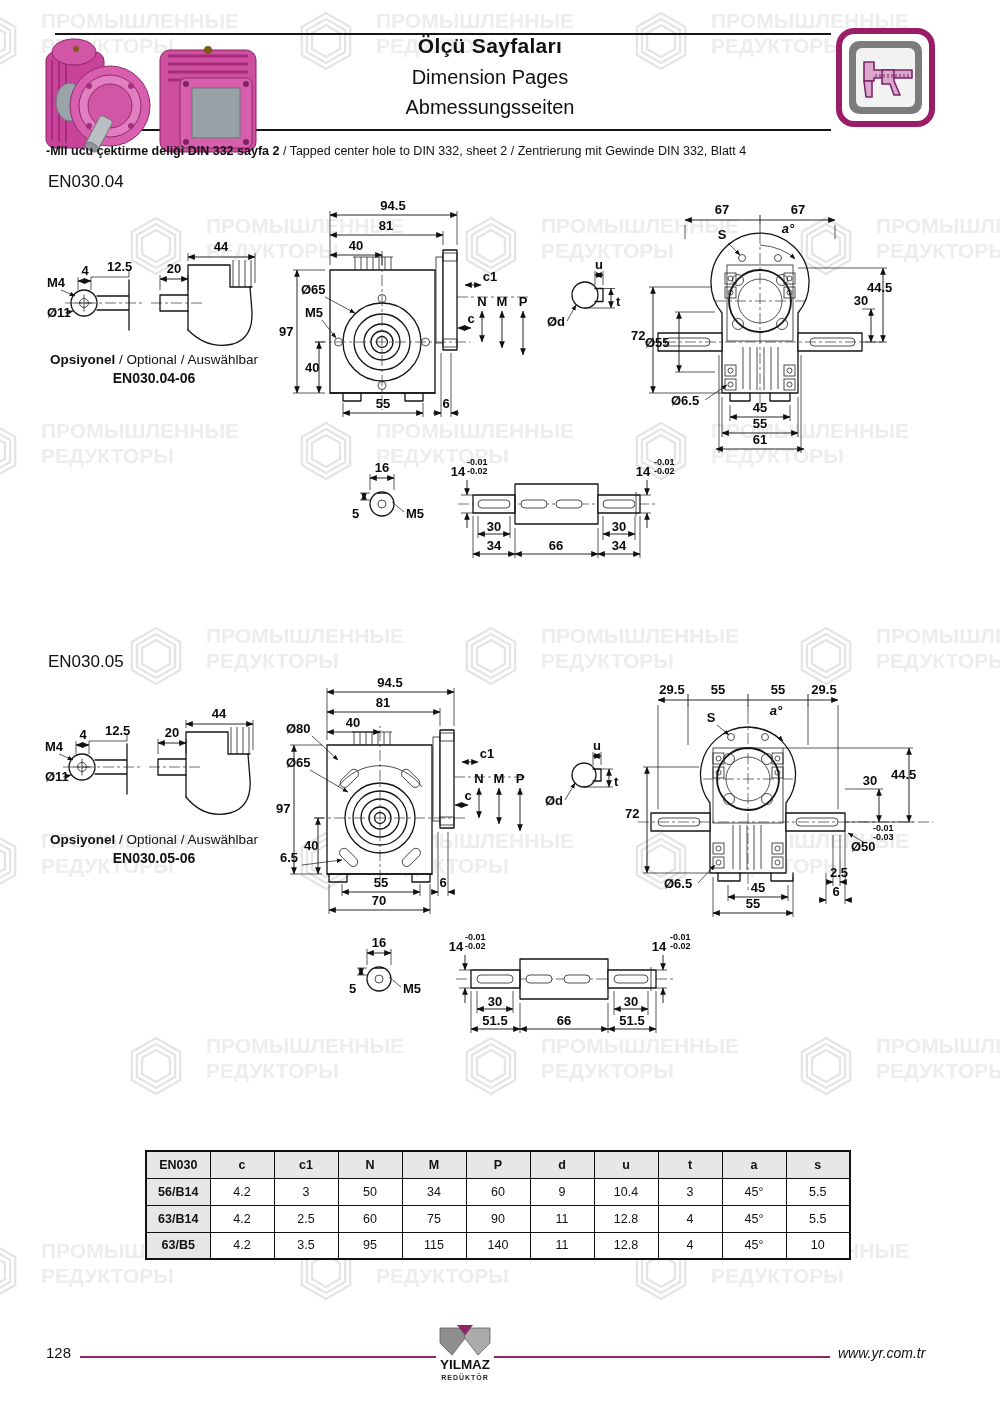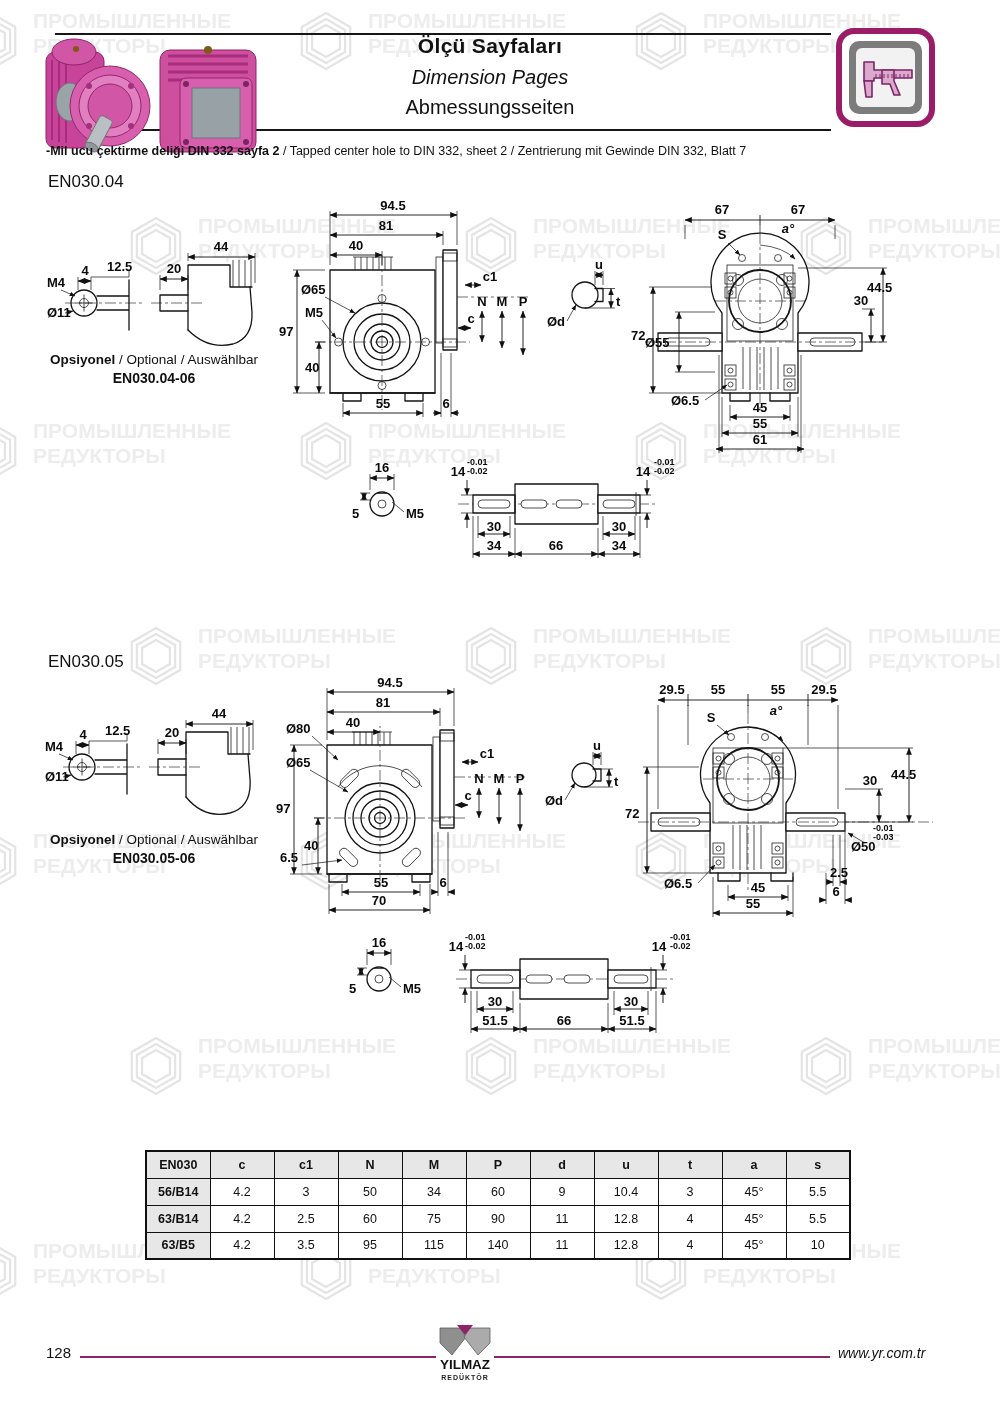--- a/index.html
+++ b/index.html
@@ -1,27 +1,27 @@
 <!DOCTYPE html>
 <html><head>
 <meta charset="utf-8">
 <style>
   *{margin:0;padding:0;box-sizing:border-box}
   html,body{background:#9a9a9a}
   #page{position:relative;width:1000px;height:1414px;background:#ffffff;overflow:hidden;
         font-family:"Liberation Sans",sans-serif;color:#111;margin:0 auto}
   
   #wm-layer{position:absolute;inset:0;z-index:0;pointer-events:none}
-  .wm{position:absolute;display:flex;align-items:flex-start;gap:11px}
+  .wm{position:absolute;display:flex;align-items:flex-start;gap:19px}
   .wm-t{font-weight:bold;font-size:21px;line-height:25px;color:#ededed;white-space:nowrap}
   
   .hline{position:absolute;height:2px;background:#161616;z-index:1}
   .title-block{position:absolute;left:290px;top:34px;width:400px;text-align:center;z-index:2}
   .t1{font-size:21px;font-weight:bold;letter-spacing:.3px}
-  .t2{font-size:20px;font-style:italic;margin-top:8px}
+  .t2{font-size:20px;margin-top:8px}
   .t3{font-size:20px;margin-top:7px}
   .note{position:absolute;left:46px;top:144px;font-size:12.5px;z-index:2;white-space:nowrap}
   .nb{font-weight:bold}.ni{}
   .code{position:absolute;left:48px;font-size:17px;font-weight:normal;z-index:2}
   .opt{position:absolute;left:48px;width:212px;text-align:center;font-size:13.5px;z-index:2;white-space:nowrap}
   .opt .oc{font-weight:bold;font-size:14px;margin-top:3px}
   
   svg.draw{position:absolute;z-index:1;overflow:visible}
   .ln{fill:none;stroke:#141414;stroke-width:1.3;stroke-linejoin:round;stroke-linecap:round}
   .bd{fill:none;stroke:#141414;stroke-width:1.8}
@@ -344,21 +344,21 @@
       <path d="M46,42 h12 v11 l6,14 h-6 l-4,-11 h-8 z"></path>
     </g>
     <path d="M40,46 v4 M44,46 v4 M48,50 v-4 M52,46 v4 M56,46 v4 M60,46 v4 M64,46 v4 M68,46 v4 M72,46 v4" stroke="#7c2566" stroke-width="1" fill="none"></path>
   </svg>
 
   <div class="note">
     <span class="nb">-Mil ucu çektirme deliği DIN 332 sayfa 2</span>
     <span> <span>/</span> </span>
     <span class="ni">Tapped center hole to DIN 332, sheet 2</span>
     <span> <span>/</span> </span>
-    <span>Zentrierung mit Gewinde DIN 332, Blatt 7</span>
+    <span>Zentrierung mit Gewinde DIN 332, Blatt 4</span>
   </div>
 
   <div class="code" style="top:172px">EN030.04</div>
 
   <svg class="draw" style="left:45px;top:235px" width="235" height="165" viewBox="0 0 235 165">
     <path class="cl" d="M20,68 H100"></path>
     <circle class="ln" cx="39" cy="68" r="13"></circle>
     <circle class="tn" cx="39" cy="68" r="4.5"></circle>
     <path class="tn" d="M39,59.5 V76.5 M30.5,68 H47.5"></path>
     <path class="ln" d="M52,61 H84 M52,75 H84 M84,45 V95"></path>

